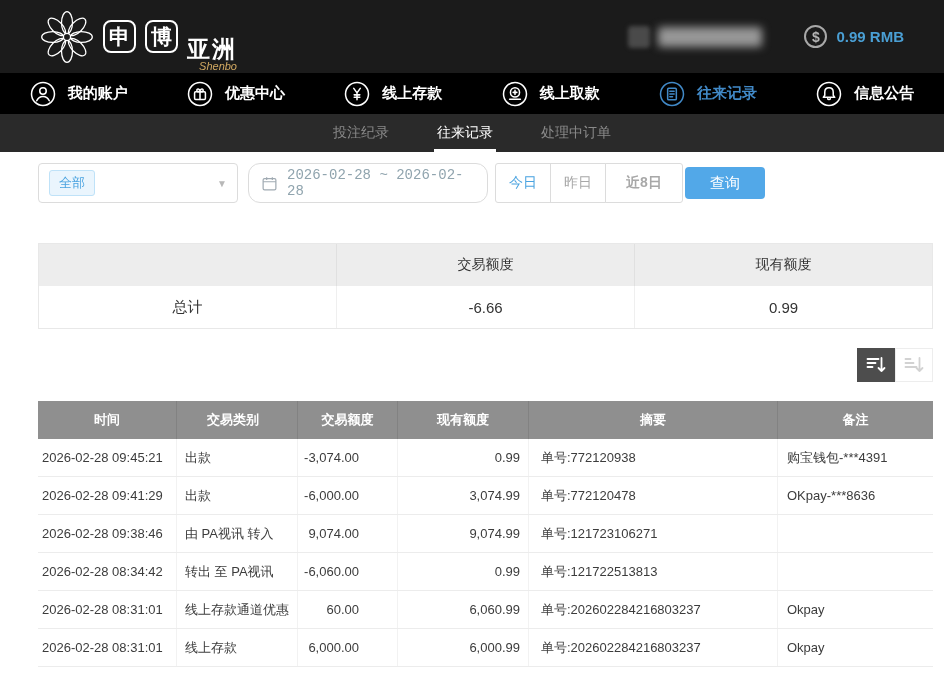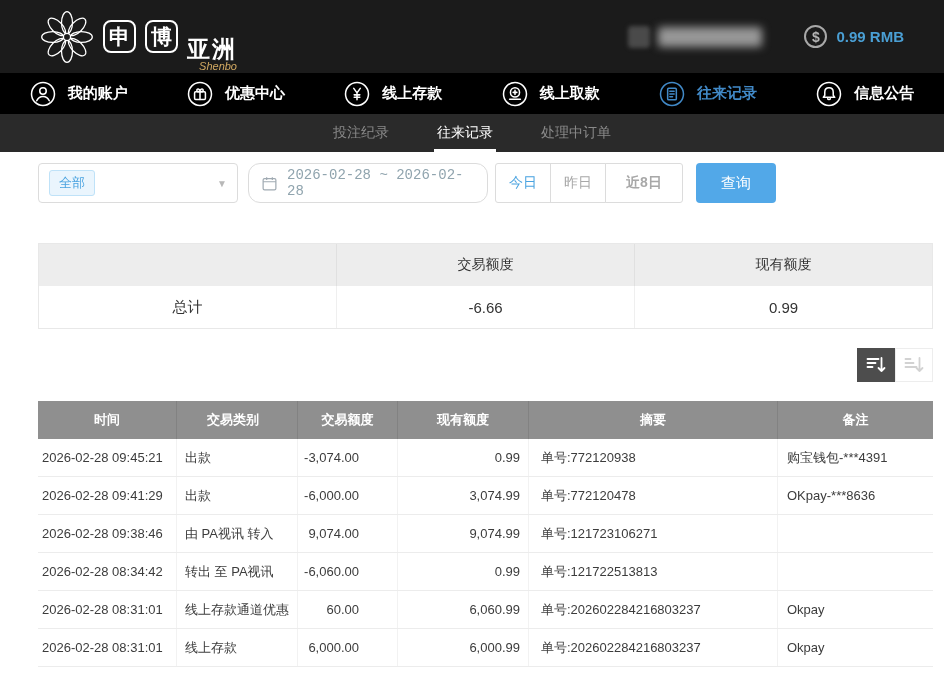--- a/index.html
+++ b/index.html
@@ -48,21 +48,21 @@
   .select-caret { margin-left:auto; color:#b8b8b8; font-size:10px; }
   .date-field { width:240px; height:40px; border:1px solid #dcdcdc; border-radius:12px; margin-left:10px;
     display:flex; align-items:center; gap:9px; padding:0 12px; color:#90a4ae; font-size:14px; cursor:pointer;font-family:Liberation Mono, monospace; }
   .cal-icon svg { width:17px; height:17px; stroke:#a0aab2; fill:none; stroke-width:1.7; display:block; }
   .quick-group { display:flex; margin-left:7px; }
   .quick-btn { width:56px; height:40px; background:#fff; border:1px solid #dcdcdc; margin-left:-1px;
     display:flex; align-items:center; justify-content:center; color:#a8a8a8; font-size:14px; cursor:pointer; }
   .quick-btn:first-child { margin-left:0; border-radius:3px 0 0 3px; }
   .quick-btn:last-child { border-radius:0 3px 3px 0; width:78px;font-weight:bold; }
   .quick-btn.active { color:#4aa3e0; }
-  .query-btn { width:80px; height:40px; background:#52a8e8; color:#fff; border-radius:4px; margin-left:13px;
+  .query-btn { width:80px; height:32px; background:#52a8e8; color:#fff; border-radius:4px; margin-left:2px;
     display:flex; align-items:center; justify-content:center; font-size:15px; cursor:pointer; }
 
   
   .summary-table { margin-top:40px; border:1px solid #e8e8e8; }
   .sum-head { display:flex; background:#ededed; height:42px; }
   .sum-row { display:flex; background:#fff; height:42px; }
   .sum-cell { flex:1; display:flex; align-items:center; justify-content:center; font-size:14px; color:#333; }
   .sum-head .sum-cell + .sum-cell { border-left:1px solid #e0e0e0; }
   .sum-row .sum-cell { font-size:15px; }
   .sum-row .sum-cell + .sum-cell { border-left:1px solid #efefef; }

